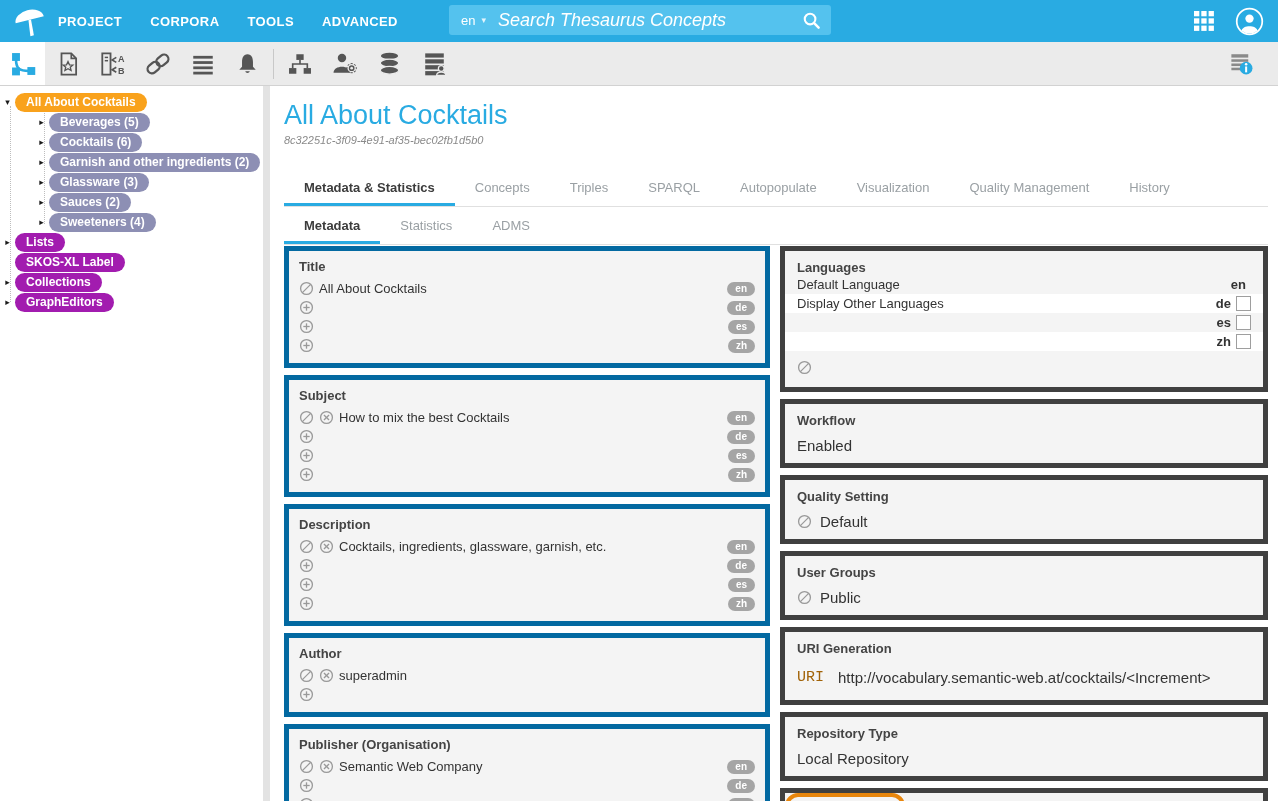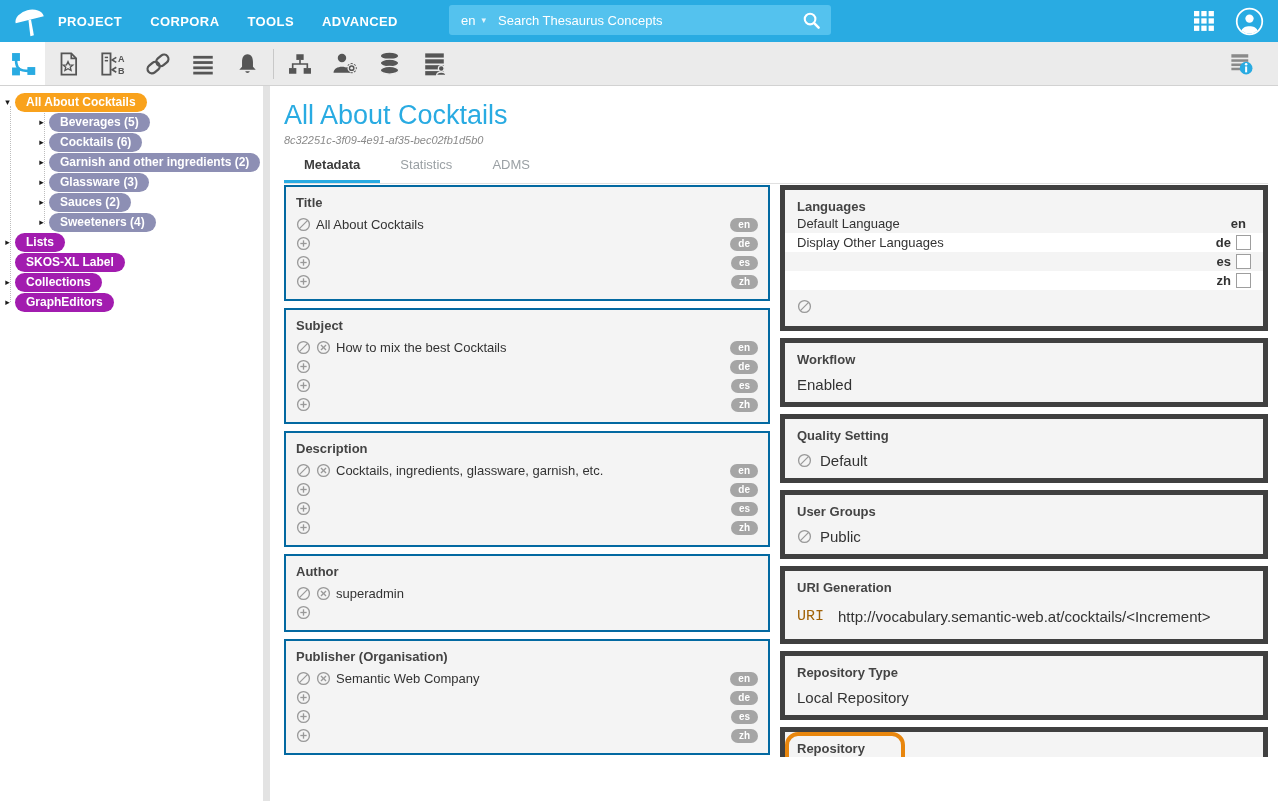--- a/index.html
+++ b/index.html
@@ -7,21 +7,21 @@
   body { font-family:"Liberation Sans", sans-serif; background:#fff; font-size:13px; color:#333; }
 
   
   .topbar { position:relative; height:42px; background:#29abe2; display:flex; align-items:center; }
   .logo { width:58px; display:flex; justify-content:center; align-items:center; }
   .nav { display:flex; align-items:center; }
   .nav-item { color:#fff; font-size:13px; font-weight:bold; letter-spacing:.4px; margin-right:28px; cursor:pointer; }
   .search { position:absolute; left:449px; top:5px; width:382px; height:30px; background:#54c2ee; border-radius:3px; display:flex; align-items:center; color:#fff; }
   .search-lang { padding:0 6px 0 12px; font-size:13px; }
   .search-caret { font-size:9px; color:#e3f5fd; padding-right:12px; }
-  .search-input { flex:1; font-size:13px; color:#fff; }
+  .search-input { flex:1; font-size:18px; color:#fff;font-style:italic; }
   .search-btn { padding:0 10px; display:flex; align-items:center; }
   .topbar-right { position:absolute; right:14px; top:0; height:42px; display:flex; align-items:center; gap:20px; }
 
   
   .toolbar { height:44px; background:#ebebeb; border-bottom:1px solid #d2d2d2; display:flex; align-items:center; }
   .tool { width:45px; height:43px; display:flex; align-items:center; justify-content:center; cursor:pointer; }
   .tool.active { background:#fff; }
   .tool-sep { width:1px; height:30px; background:#c8c8c8; margin:0 3px; }
   .toolbar-spacer { flex:1; }
   .tool-info { margin-right:14px; }
@@ -47,21 +47,21 @@
 
   .tabs { display:flex; border-bottom:1px solid #e0e0e0; margin-top:23px; }
   .tabs.sub { margin-top:0; }
   .tab { padding:11px 20px 8px; font-size:13px; color:#9aa0a4; border-bottom:3px solid transparent; cursor:pointer; white-space:nowrap; }
   .tab.active { color:#3c3c3c; font-weight:bold; border-bottom-color:#29abe2; }
 
   .columns { display:flex; gap:10px; margin-top:1px; height:572px; overflow:hidden; }
   .col-left { width:486px; flex:none; }
   .col-right { flex:1; }
 
-  .section { background:#f4f4f4; border:2px solid #0369a1; margin-bottom:7px; padding:8px 10px; }
+  .section { background:#f4f4f4; border:5px solid #0369a1; margin-bottom:7px; padding:8px 10px; }
   .section-title { font-size:13px; font-weight:bold; color:#444; }
   .meta-rows { margin-top:5px; }
   .meta-row { display:flex; align-items:center; min-height:19px; gap:5px; font-size:13px; color:#333; }
   .mi-wrap { display:flex; align-items:center; }
   .mi { width:15px; height:15px; display:block; }
   .badge { margin-left:auto; background:#a5a5a5; color:#fff; font-size:10px; font-weight:bold; border-radius:9px; padding:1px 8px 2px; }
 
   .r-section { background:#f4f4f4; border:5px solid #404040; margin-bottom:7px; padding:9px 12px; position:relative; }
   .r-title { font-size:13px; font-weight:bold; color:#444; }
   .r-value { margin-top:9px; font-size:15px; color:#333; display:flex; align-items:center; gap:8px; }
@@ -296,20 +296,30 @@
           <span class="pill cyan">GraphEditors</span>
         </div>
       </div>
     <div class="sidebar-stripe"></div>
   </div>
 
   <div class="content">
     <div class="page-title">All About Cocktails</div>
     <div class="page-uuid">8c32251c-3f09-4e91-af35-bec02fb1d5b0</div>
 
+    <div class="tabs">
+        <div class="tab active">Metadata &amp; Statistics</div>
+        <div class="tab">Concepts</div>
+        <div class="tab">Triples</div>
+        <div class="tab">SPARQL</div>
+        <div class="tab">Autopopulate</div>
+        <div class="tab">Visualization</div>
+        <div class="tab">Quality Management</div>
+        <div class="tab">History</div>
+      </div>
     <div class="tabs sub">
         <div class="tab active">Metadata</div>
         <div class="tab">Statistics</div>
         <div class="tab">ADMS</div>
       </div>
 
     <div class="columns">
       <div class="col-left">
           <div class="section">
             <div class="section-title">Title</div>

